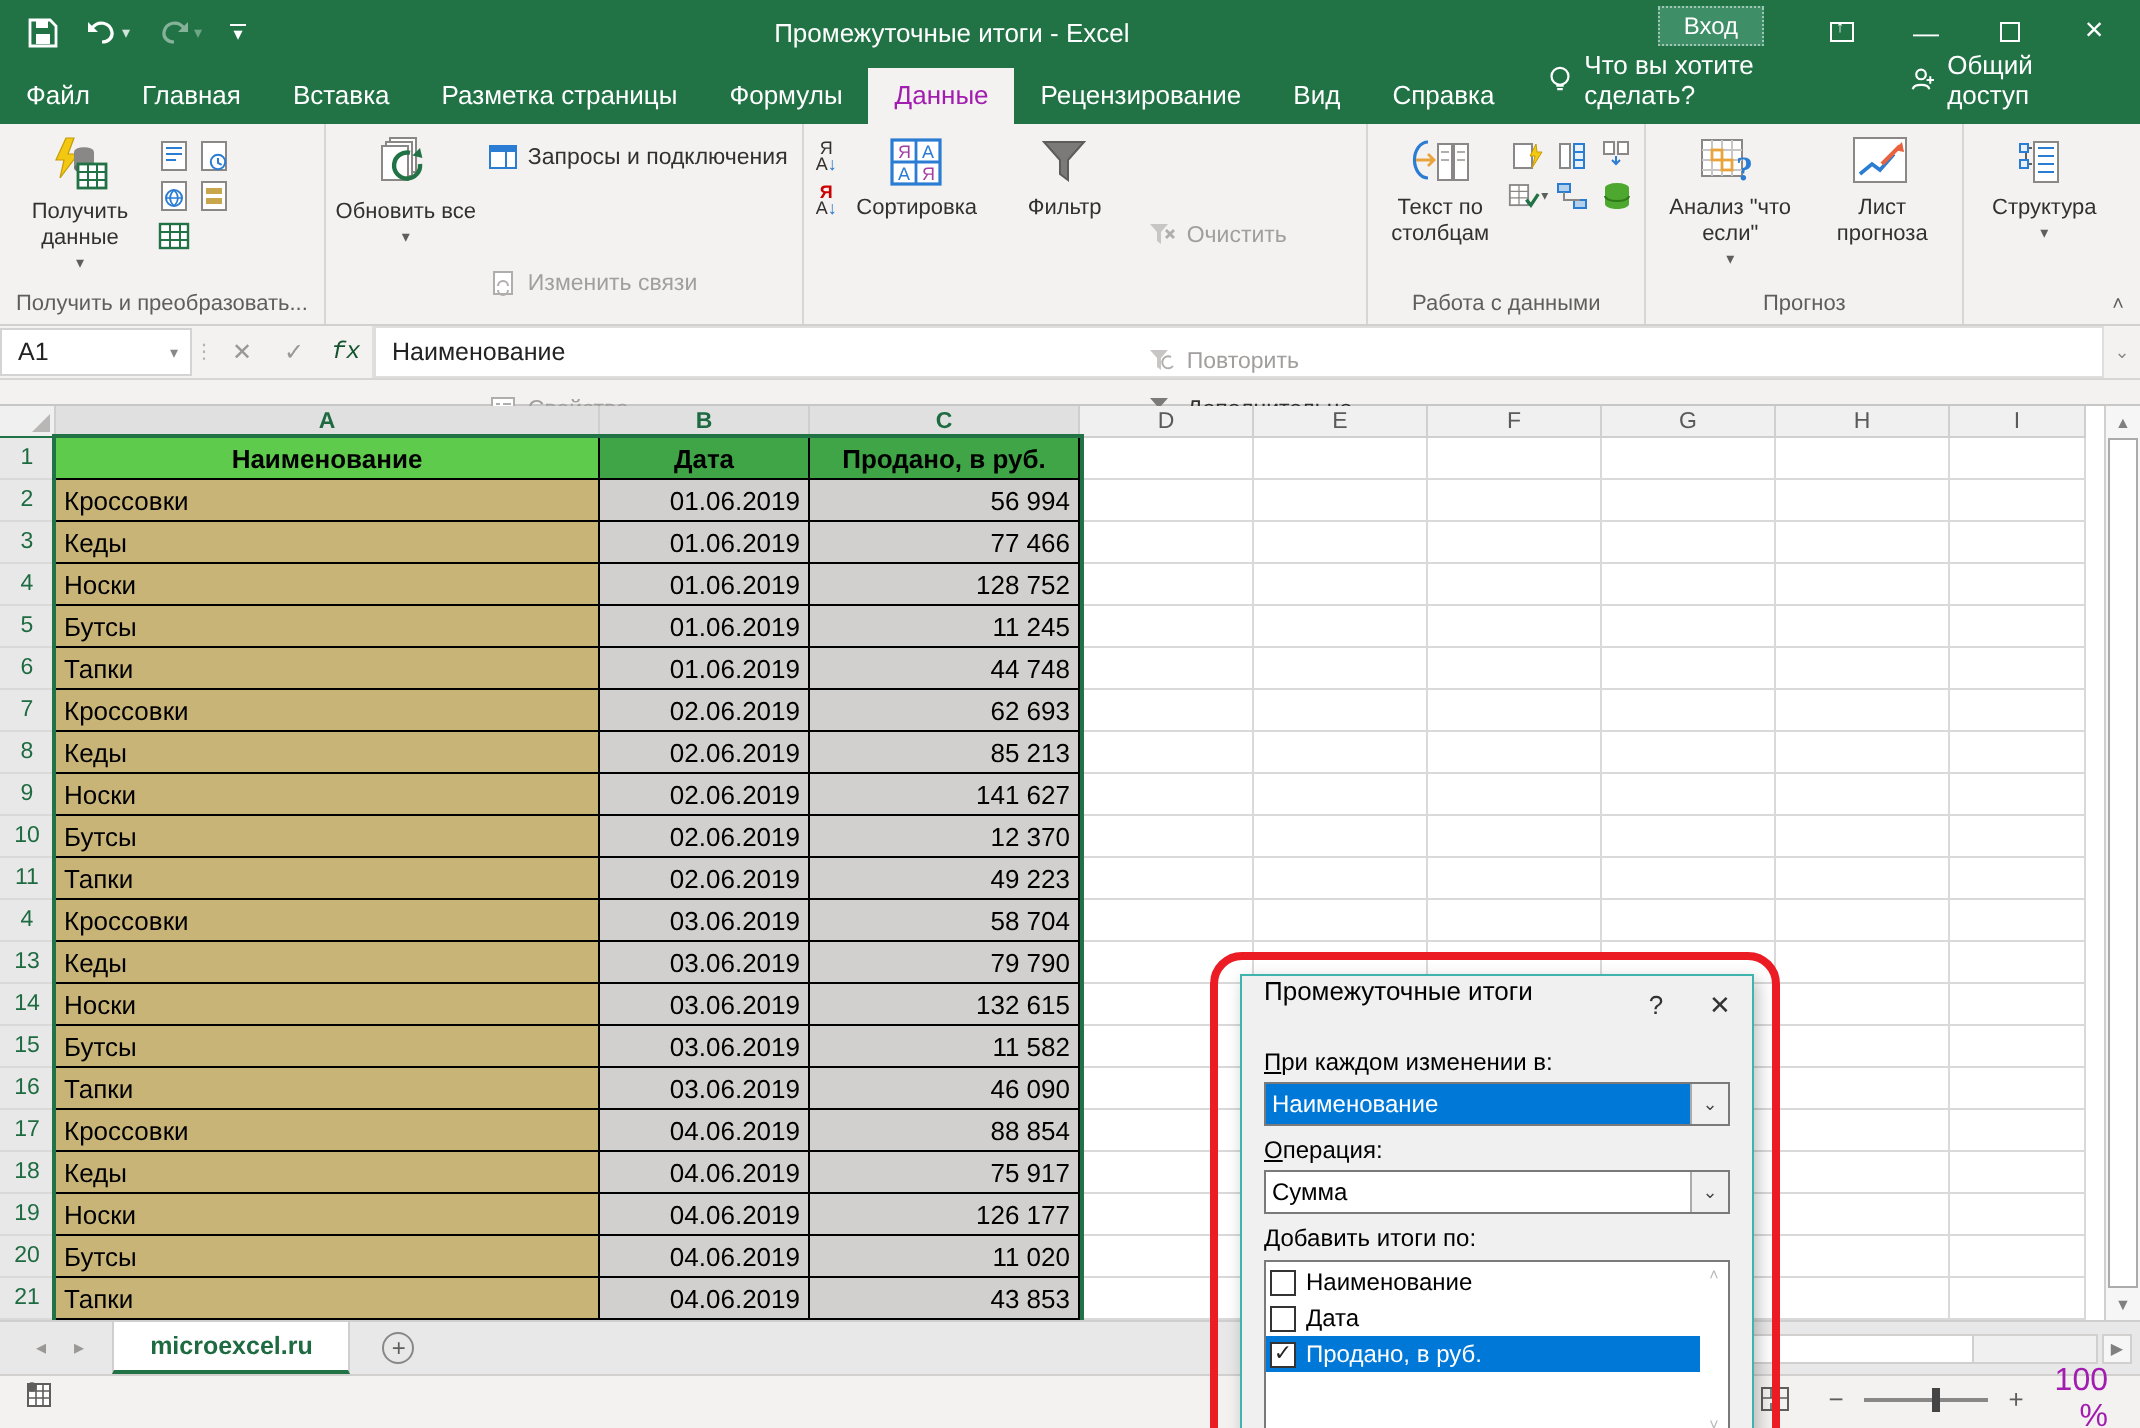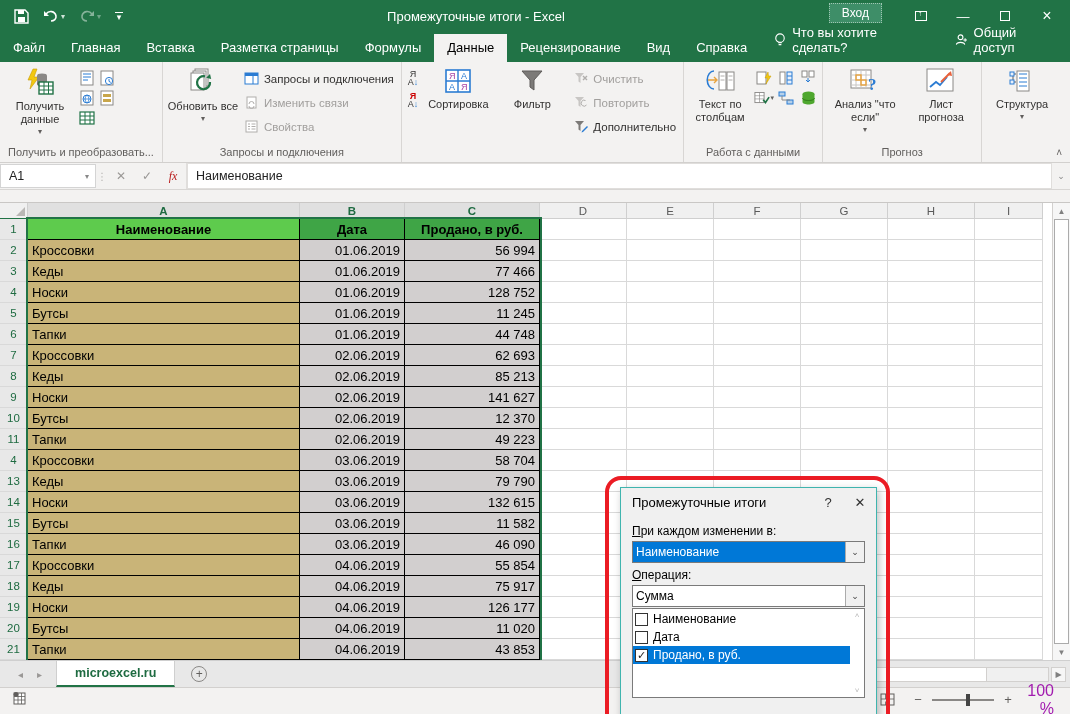--- a/index.html
+++ b/index.html
@@ -20,57 +20,57 @@
     padding:2px 12px; margin-right:14px; cursor:pointer; }
   .winbtn { width:34px; height:26px; display:flex; align-items:center; justify-content:center;
     font-size:13px; color:#fff; cursor:pointer; }
   .ribbonopt { width:12px; height:10px; border:1px solid #fff; position:relative; }
   .ribbonopt::after { content:"↑"; position:absolute; left:2px; top:-3px; font-size:8px; }
   .maxbox { width:10px; height:10px; border:1px solid #fff; }
 
   
   .tabsrow { height:30px; background:#217346; display:flex; align-items:flex-end; color:#fff; }
   .rtab { font-size:13px; padding:6px 13px 7px; cursor:pointer; white-space:nowrap; }
-  .rtab.active { background:#f3f2f1; color:#000000; }
+  .rtab.active { background:#f3f2f1; color:#a21caf; }
   .tabspacer { flex:1; }
   .tellme { display:flex; align-items:center; gap:6px; font-size:13px; padding:0 14px 7px; }
   .share { display:flex; align-items:center; gap:6px; font-size:13px; padding:0 16px 7px; }
 
   
   .ribbon { height:101px; background:#f3f2f1; border-bottom:1px solid #d2d0ce;
     display:flex; position:relative; }
   .rgroup { display:flex; flex-direction:column; border-right:1px solid #d8d6d4; padding:2px 4px 0; }
   .rg-content { flex:1; display:flex; align-items:flex-start; gap:2px; }
   .rg-label { height:17px; font-size:11px; color:#605e5c; text-align:center; line-height:15px;
     white-space:nowrap; padding:0 4px; }
   .bigbtn { width:72px; height:80px; display:flex; flex-direction:column; align-items:center;
     justify-content:flex-start; padding-top:4px; cursor:pointer; text-align:center; }
   .bigbtn .blabel { font-size:11px; color:#323130; line-height:13px; margin-top:4px; }
   .bigbtn .bcaret { font-size:8px; color:#605e5c; margin-top:1px; }
   .smallstack { display:flex; flex-direction:column; justify-content:flex-start; gap:3px; padding-top:4px; }
   .srow { display:flex; align-items:center; gap:4px; font-size:11.5px; color:#323130;
     cursor:pointer; white-space:nowrap; height:21px; padding:0 3px; }
-  .srow.disabled { color:#a19f9d; cursor:default; }
+  .srow.disabled { color:#a19f9d; cursor:default;margin-top:39px; }
   .srow .sic { width:16px; height:16px; display:flex; align-items:center; justify-content:center; }
   .sorticons { display:flex; flex-direction:column; gap:6px; padding:6px 2px 0; }
   .azicon { font-size:9px; line-height:8px; color:#323130; cursor:pointer; text-align:center; }
   .azicon b { color:#c00; }
   .minicluster { display:grid; grid-template-columns:18px 18px; grid-auto-rows:18px; gap:2px; padding-top:5px; }
   .minicluster span { display:flex; align-items:center; justify-content:center; font-size:11px; cursor:pointer; }
   .collapse { position:absolute; right:8px; bottom:4px; font-size:10px; color:#605e5c; cursor:pointer; }
 
   
   .fbar { height:27px; background:#f3f2f1; display:flex; align-items:stretch; border-bottom:1px solid #d8d6d4; }
   .namebox { width:96px; background:#fff; border:1px solid #d4d4d4; margin:1px 0 1px 0;
     display:flex; align-items:center; font-size:12.5px; padding-left:8px; color:#222; }
   .namebox .nb-caret { margin-left:auto; padding-right:6px; color:#888; font-size:8px; }
   .fdots { width:12px; display:flex; align-items:center; justify-content:center; color:#b5b3b1; font-size:10px; }
   .fbtns { display:flex; align-items:center; background:#f3f2f1; border-right:1px solid #e0dedc; }
   .fbtn { width:26px; text-align:center; font-size:12px; color:#9a9896; cursor:pointer; }
-  .fbtn.fx { color:#b91c1c; font-style:italic; font-family:Liberation Serif, serif; }
+  .fbtn.fx { color:#14532d; font-style:italic; font-family:Liberation Mono, monospace; }
   .fvalue { flex:1; background:#fff; border:1px solid #e0dedc; display:flex; align-items:center;
     padding-left:8px; font-size:12.5px; color:#222; }
   .fexpand { width:18px; background:#f3f2f1; display:flex; align-items:center; justify-content:center;
     color:#888; font-size:9px; }
   .fgap { height:13px; background:#f3f2f1; border-bottom:1px solid #c9c7c5; }
 
   
   .sheet { position:relative; height:457px; background:#fff; display:flex; }
   .gridwrap { position:relative; width:1052px; overflow:hidden; }
   .hdr-row { display:flex; height:16px; }
@@ -96,21 +96,21 @@
     border:2px solid #217346; pointer-events:none; }
   .vscroll { width:18px; background:#f6f6f6; border-left:1px solid #d2d0ce;
     display:flex; flex-direction:column; }
   .vbtn { height:16px; display:flex; align-items:center; justify-content:center; font-size:8px; color:#808080; cursor:pointer; }
   .vthumb { flex:1; margin:0 1px; background:#fff; border:1px solid #ababab; cursor:grab; }
 
   
   .dialog { position:absolute; left:620px; top:284px; width:257px; height:321px;
     background:#f0f0f0; border:1px solid #3fb4ae; box-shadow:2px 3px 8px rgba(0,0,0,.25); z-index:5;
     display:flex; flex-direction:column; }
-  .dtitle { height:29px; display:flex; align-items:center; background:#f0f0f0; }
+  .dtitle { height:29px; display:flex; background:#f0f0f0; }
   .dtitle .dtext { font-size:13px; color:#000; padding-left:11px; flex:1; }
   .dctl { width:32px; height:29px; display:flex; align-items:center; justify-content:center;
     font-size:13px; color:#333; cursor:pointer; }
   .dbody { flex:1; padding:2px 11px 10px; display:flex; flex-direction:column; }
   .dlabel { font-size:12px; color:#000; margin:5px 0 3px; }
   .accel::first-letter { text-decoration:underline; }
   .combo { height:22px; background:#fff; border:1px solid #7a7a7a; display:flex; align-items:stretch; }
   .combo .cval { flex:1; font-size:12px; display:flex; align-items:center; padding:0 3px; color:#000; }
   .combo .cval.selblue { background:#0078d7; color:#fff; }
   .combo .carrow { width:19px; border-left:1px solid #ababab; background:#f0f0f0;
@@ -715,21 +715,21 @@
           <div class="cell w4 empty"></div>
           <div class="cell w5 empty"></div>
           <div class="cell w6 empty"></div>
           <div class="cell w7 empty"></div>
           <div class="cell w8 empty"></div>
         </div>
         <div class="grow">
           <div class="rhead">17</div>
           <div class="cell w0 ca">Кроссовки</div>
           <div class="cell w1 cbc">04.06.2019</div>
-          <div class="cell w2 cbc">55 854</div>
+          <div class="cell w2 cbc">88 854</div>
           <div class="cell w3 empty"></div>
           <div class="cell w4 empty"></div>
           <div class="cell w5 empty"></div>
           <div class="cell w6 empty"></div>
           <div class="cell w7 empty"></div>
           <div class="cell w8 empty"></div>
         </div>
         <div class="grow">
           <div class="rhead">18</div>
           <div class="cell w0 ca">Кеды</div>
@@ -796,20 +796,21 @@
         <div class="dlabel accel">При каждом изменении в:</div>
         <div class="combo">
           <span class="cval selblue">Наименование</span>
           <span class="carrow">⌄</span>
         </div>
         <div class="dlabel accel">Операция:</div>
         <div class="combo">
           <span class="cval">Сумма</span>
           <span class="carrow">⌄</span>
         </div>
+        <div class="dlabel">Добавить итоги по:</div>
         <div class="listbox">
           <div class="litems" id="dlist-slot">
               <div class="litem">
                 <span class="cb"></span>
                 <span>Наименование</span>
               </div>
               <div class="litem">
                 <span class="cb"></span>
                 <span>Дата</span>
               </div>

